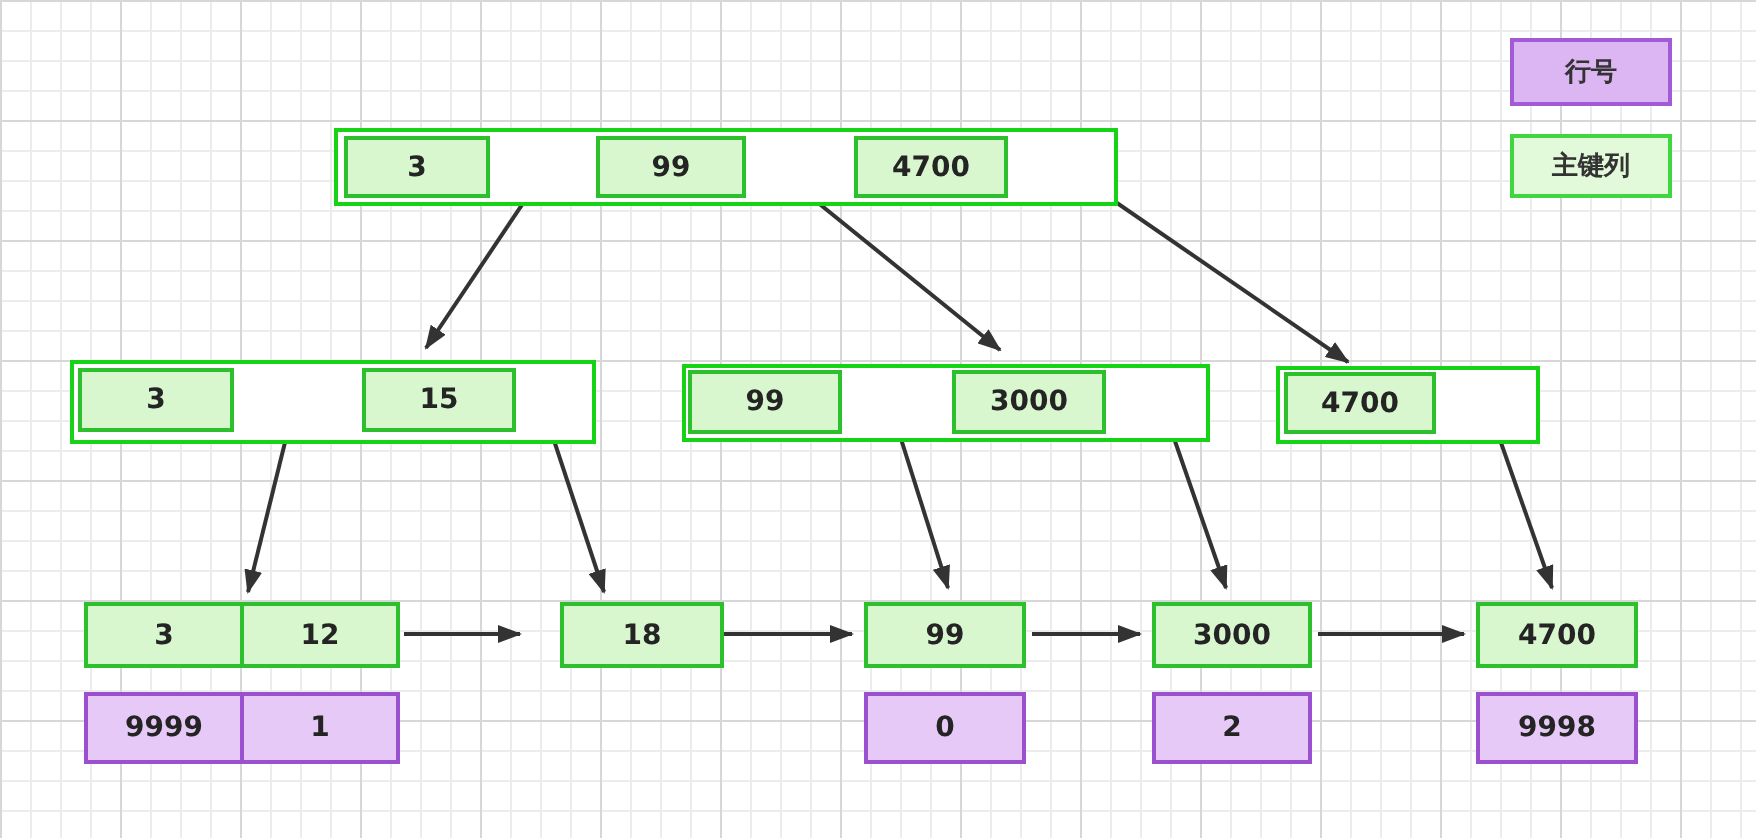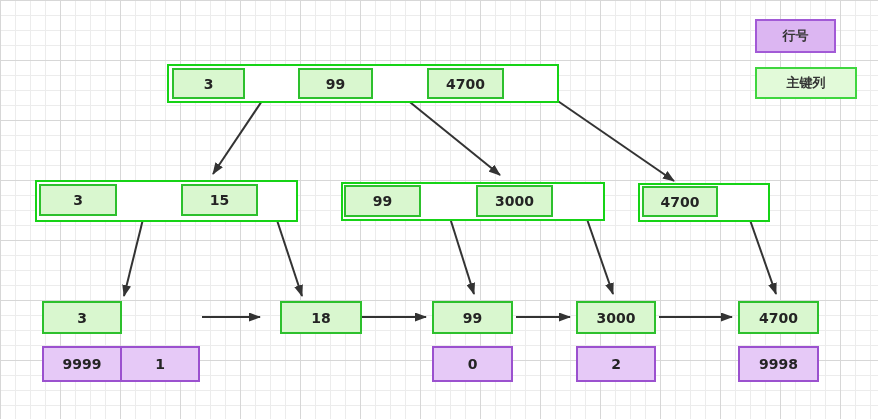--- a/index.html
+++ b/index.html
@@ -105,20 +105,21 @@
     <div class="key-cell" style="left:133px; top:1px; width:77px; height:32px;">3000</div>
   </div>
 
   <div class="node" style="left:638px; top:183px; width:132px; height:39px;">
     <div class="key-cell" style="left:2px; top:1px; width:76px; height:31px;">4700</div>
   </div>
 
   <div class="leaf" style="left:42px; top:301px;">
     <div class="leaf-row keys">
       <div class="leaf-cell" style="width:80px;">3</div>
+      <div class="leaf-cell" style="width:80px;">12</div>
     </div>
     <div class="leaf-row rows">
       <div class="leaf-cell" style="width:80px;">9999</div>
       <div class="leaf-cell" style="width:80px;">1</div>
     </div>
   </div>
 
   <div class="leaf" style="left:280px; top:301px;">
     <div class="leaf-row keys">
       <div class="leaf-cell" style="width:82px;">18</div>
@@ -148,17 +149,17 @@
       <div class="leaf-cell" style="width:81px;">4700</div>
     </div>
     <div class="leaf-row rows">
       <div class="leaf-cell" style="width:81px;">9998</div>
     </div>
   </div>
 
   <div class="legend-box purple" style="left:755px; top:19px; width:81px; height:34px;">
     <span>行号</span>
   </div>
-  <div class="legend-box green" style="left:755px; top:67px; width:102px; height:32px;">
+  <div class="legend-box green" style="left:755px; top:67px; width:81px; height:32px;">
     <span>主键列</span>
   </div>
 
 </div>
 
 </body></html>

